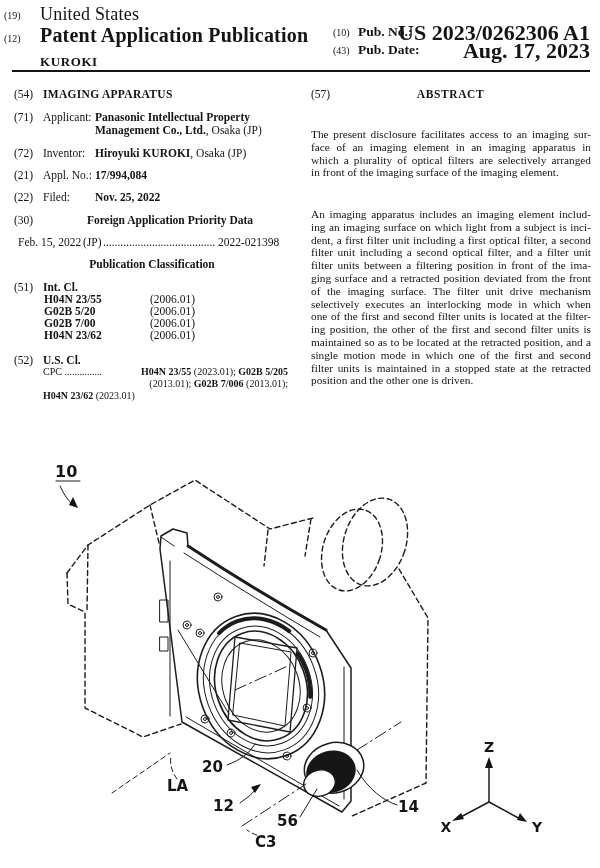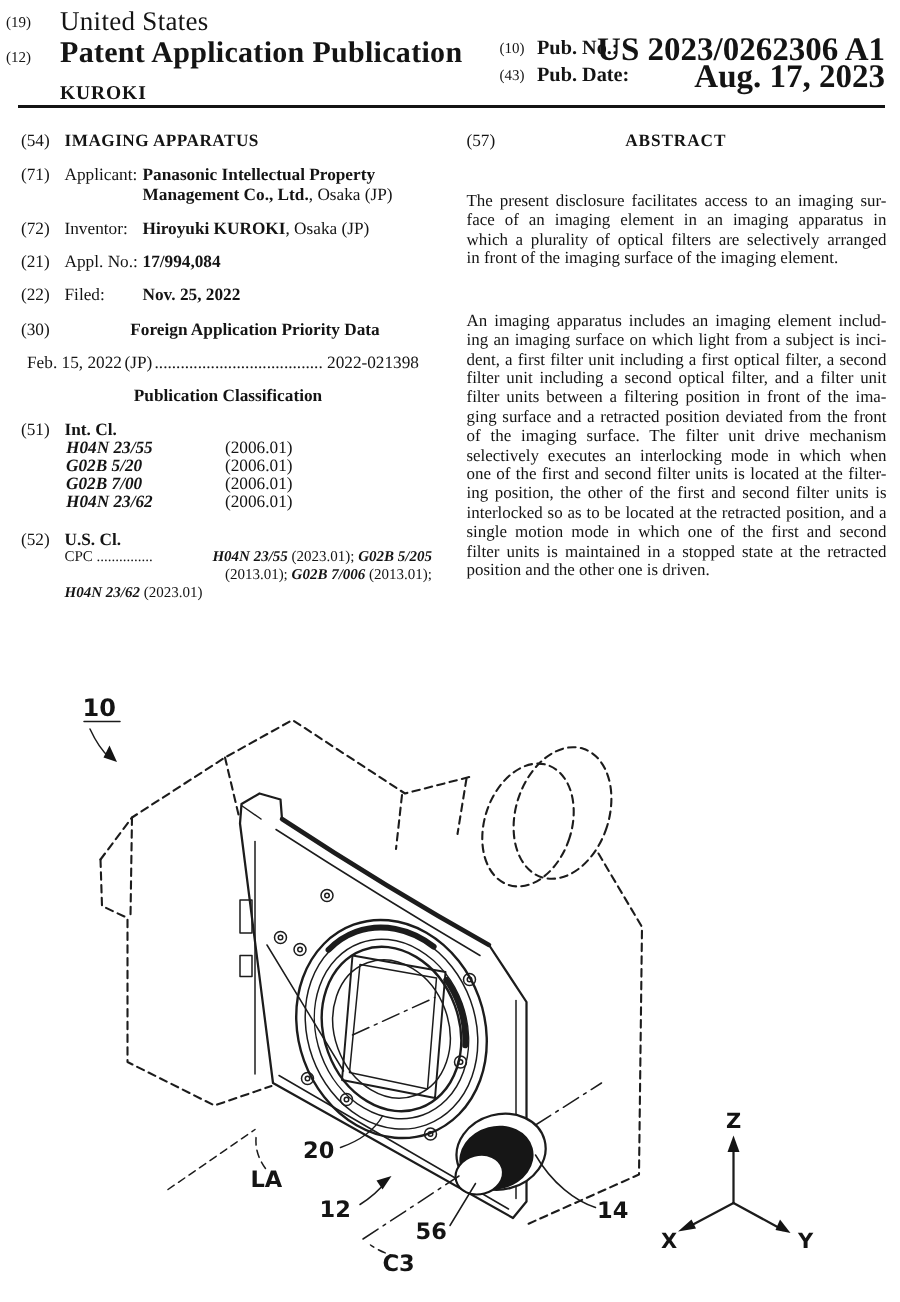--- a/index.html
+++ b/index.html
@@ -1,21 +1,21 @@
 <!DOCTYPE html>
 <html><head>
 <meta charset="utf-8">
 <style>
   html,body{margin:0;padding:0;background:#e8e8e8;}
   .page{position:relative;width:600px;height:868px;background:#fff;color:#141414;
         font-family:"Liberation Serif", serif;overflow:hidden;}
   .abs{position:absolute;white-space:nowrap;}
   .num{font-size:10px;}
   .b{font-weight:bold;}
-  .bi{font-weight:bold;font-style:italic;}
+  .bi{font-weight:bold;}
   .pre{white-space:pre;}
   .country{font-size:18px;font-weight:normal;letter-spacing:.2px;}
   .kind{font-size:20px;font-weight:bold;letter-spacing:.2px;}
   .surname{font-size:13px;font-weight:bold;letter-spacing:.6px;}
   .publbl{font-size:13.5px;font-weight:bold;}
   .pubval{font-size:22px;font-weight:bold;}
   .rule{position:absolute;left:12px;width:578px;height:2px;background:#141414;}
   .body-sz{font-size:11.5px;}
   .colhead{font-size:11.5px;font-weight:bold;text-align:center;}
   .leader{overflow:hidden;display:inline-block;}
@@ -144,21 +144,21 @@
     <div class="jl">An imaging apparatus includes an imaging element includ-</div>
     <div class="jl">ing an imaging surface on which light from a subject is inci-</div>
     <div class="jl">dent, a first filter unit including a first optical filter, a second</div>
     <div class="jl">filter unit including a second optical filter, and a filter unit</div>
     <div class="jl">filter units between a filtering position in front of the ima-</div>
     <div class="jl">ging surface and a retracted position deviated from the front</div>
     <div class="jl">of the imaging surface. The filter unit drive mechanism</div>
     <div class="jl">selectively executes an interlocking mode in which when</div>
     <div class="jl">one of the first and second filter units is located at the filter-</div>
     <div class="jl">ing position, the other of the first and second filter units is</div>
-    <div class="jl">interlocked so as to be located at the retracted position, and a</div>
+    <div class="jl">maintained so as to be located at the retracted position, and a</div>
     <div class="jl">single motion mode in which one of the first and second</div>
     <div class="jl">filter units is maintained in a stopped state at the retracted</div>
     <div class="jl last">position and the other one is driven.</div>
   </div>
 
   <svg viewBox="0 0 600 868" style="position:absolute;left:0;top:0;width:600px;height:868px">
 
     <g>
       <path class="ln d" d="M67,573 L88,545 L150,505 L195,480 L270,529 L313,518"></path>
       <path class="ln d" d="M268,530 L264,566"></path>

